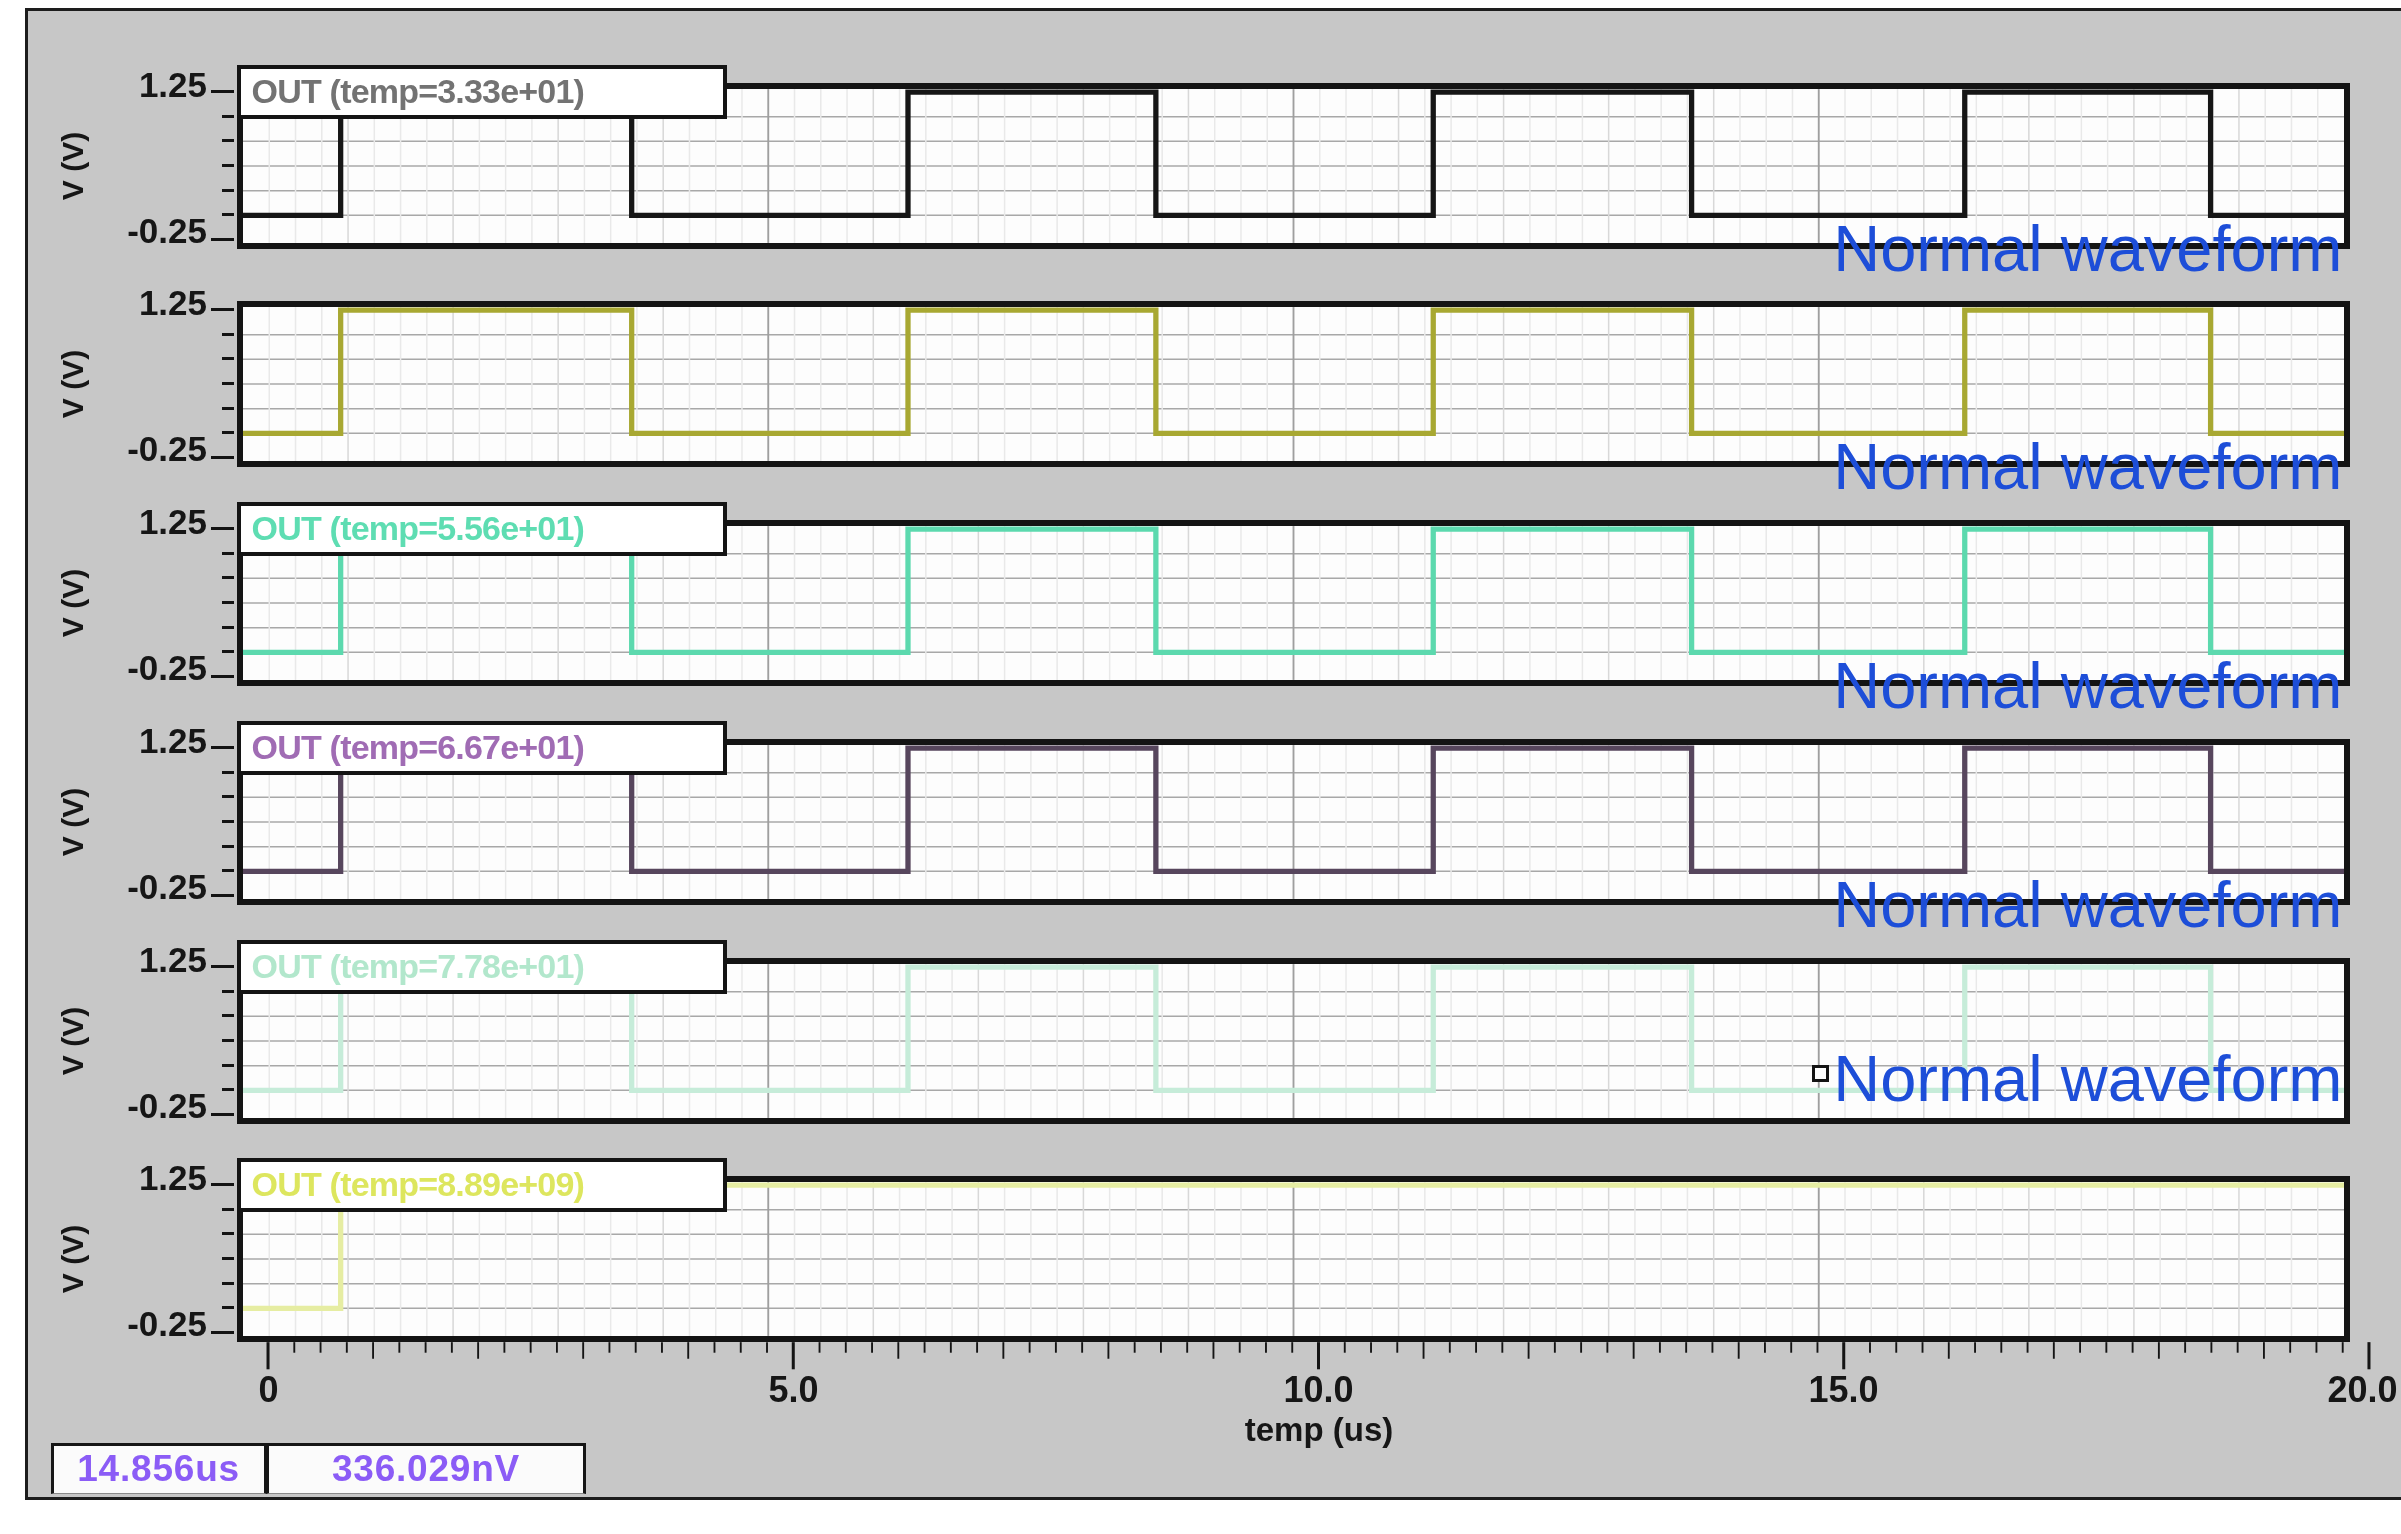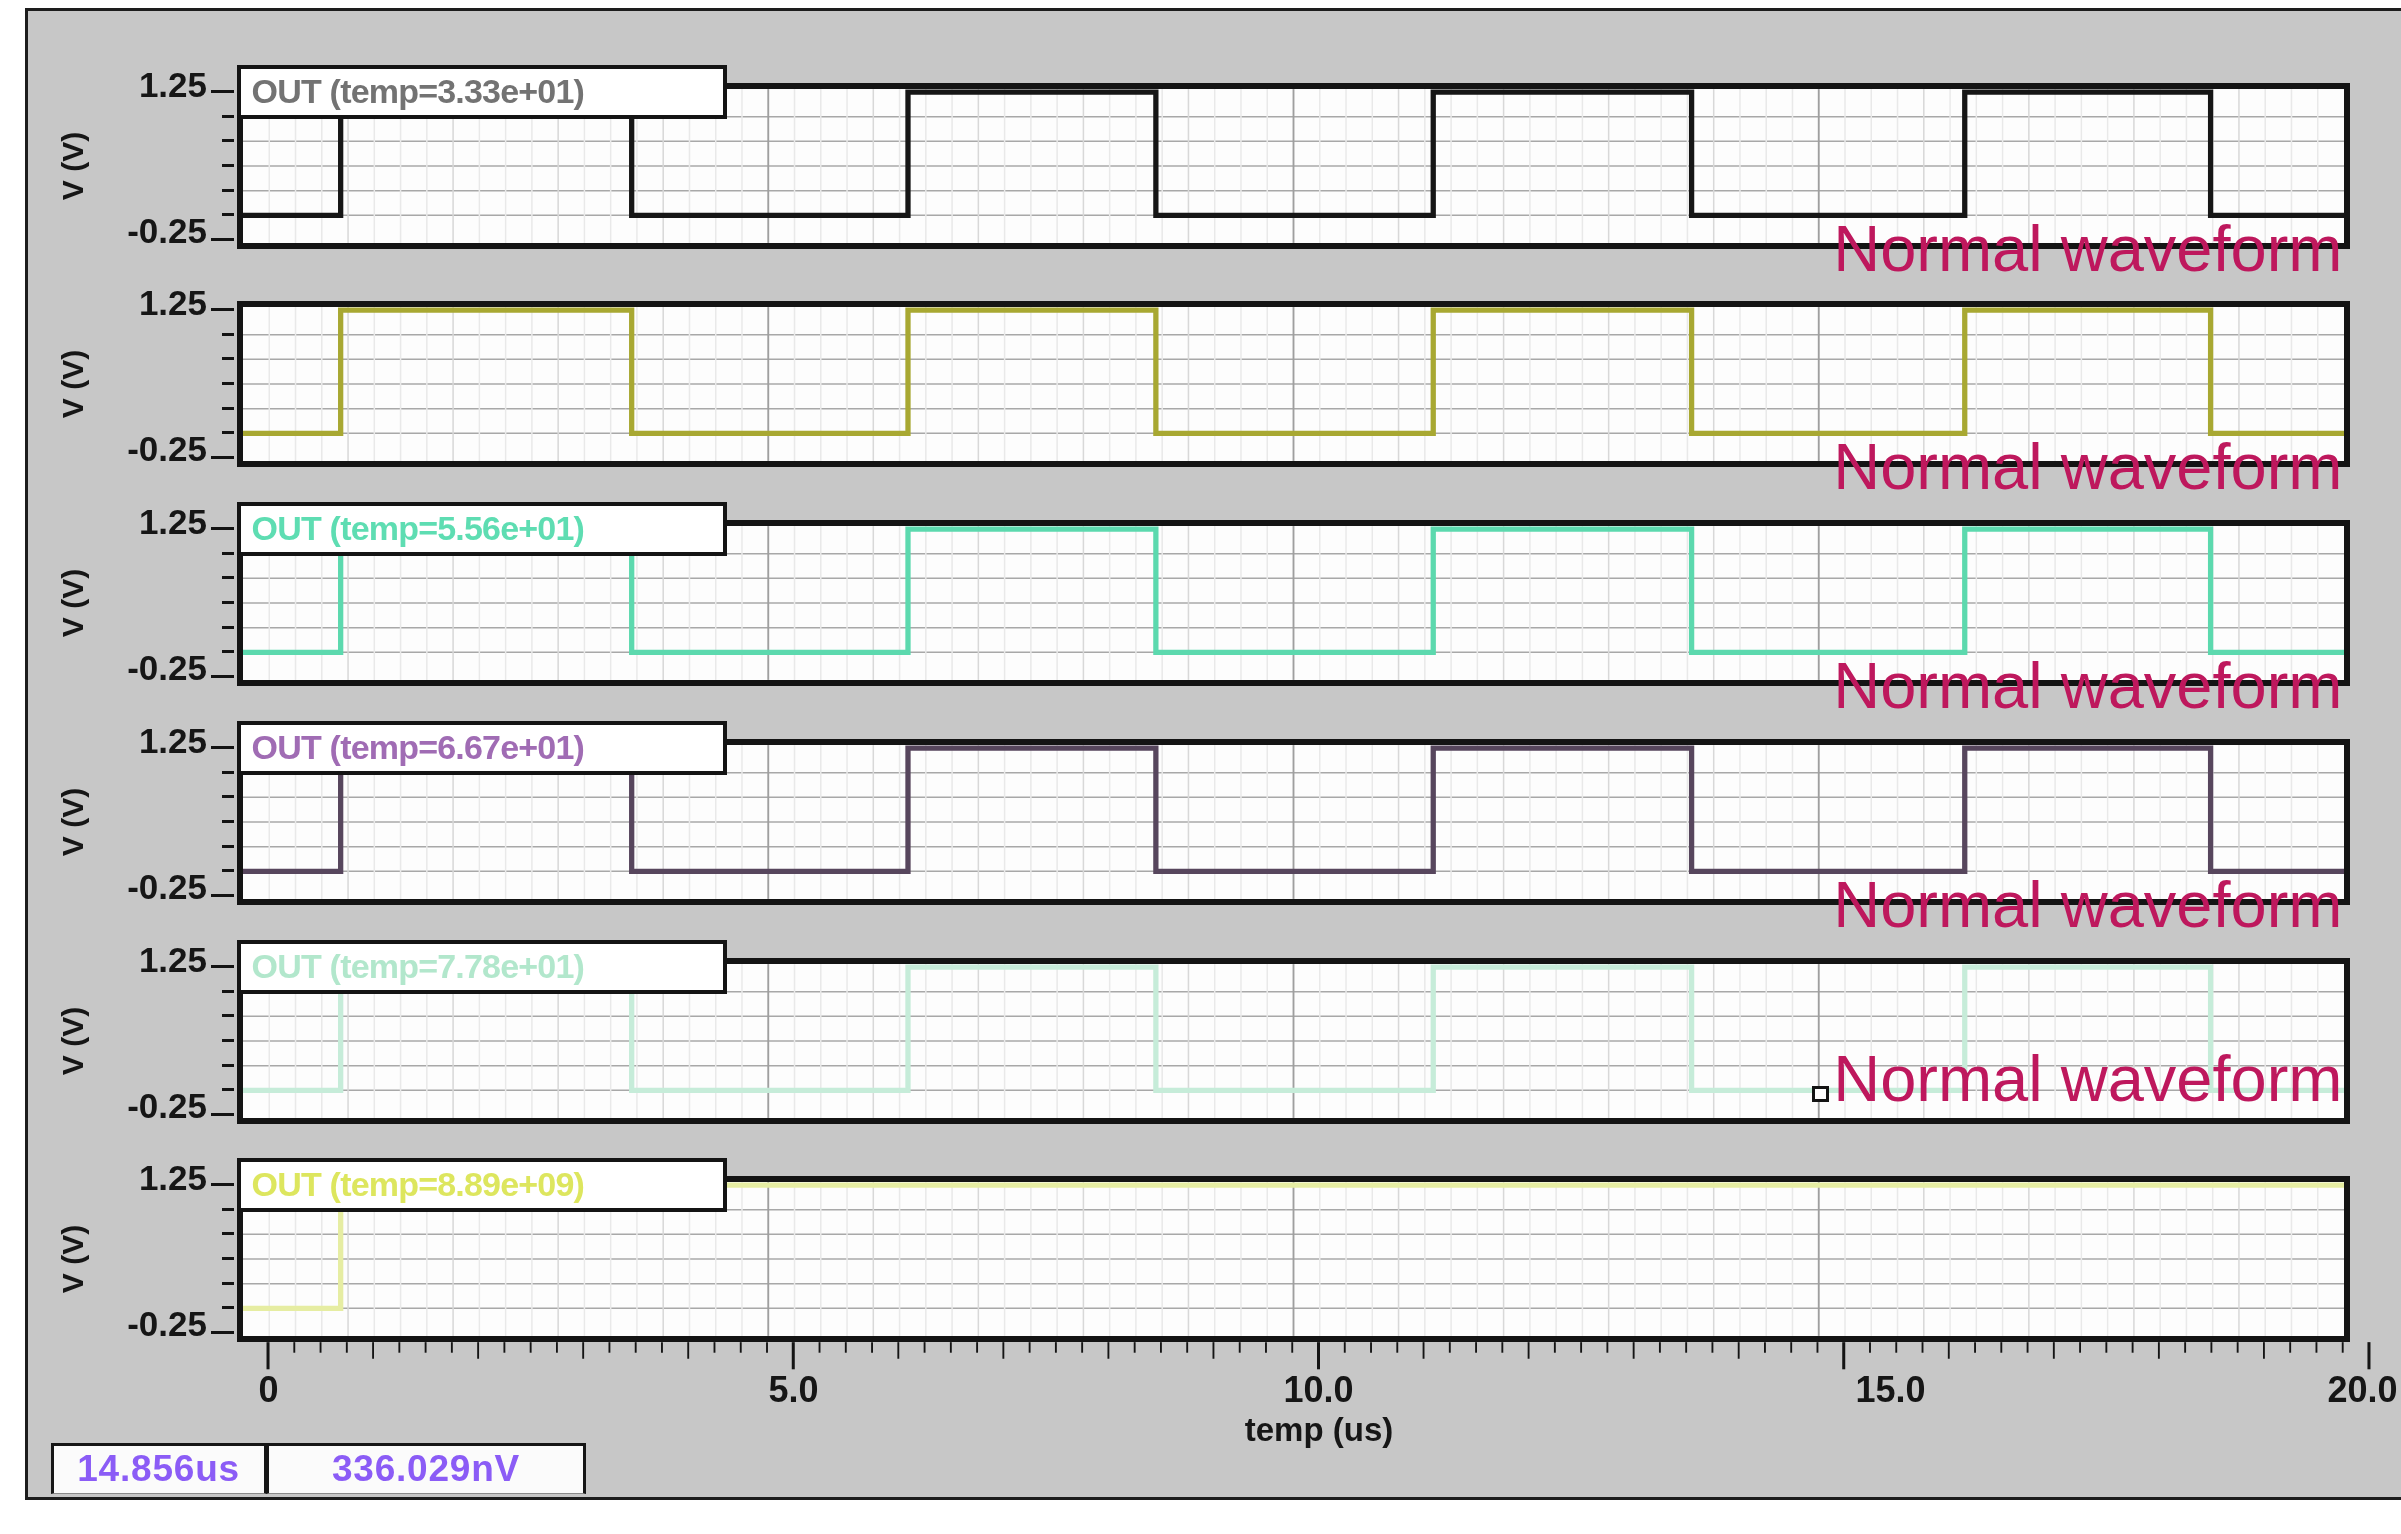--- a/index.html
+++ b/index.html
@@ -15,22 +15,22 @@
   .plot-svg{position:absolute;left:0;top:0;width:2101px;height:154px;display:block;}
   .tab{position:absolute;left:0px;top:-18px;width:490px;height:54px;background:#ffffff;
        border:4.5px solid #141414;box-sizing:border-box;z-index:4;display:flex;align-items:center;}
   .tab-text{font-size:34px;font-weight:bold;letter-spacing:-0.8px;padding-left:10.6px;white-space:nowrap;}
   .ytick-label{position:absolute;width:121px;text-align:right;font-size:35px;font-weight:600;color:#161616;}
   .ytick-label.top{left:-151px;top:-18px;}
   .ytick-label.bot{left:-151px;top:128px;}
   .vlabel{position:absolute;left:-249px;top:68px;width:166px;height:30px;text-align:center;
           font-size:30px;font-weight:600;color:#161616;transform:rotate(-90deg);}
   .ytick{position:absolute;background:#141414;height:3.8px;}
-  .annotation{position:absolute;right:7.5px;z-index:5;display:flex;align-items:flex-end;
-              font-size:65px;color:#be185d;white-space:nowrap;line-height:1.05;}
+  .annotation{position:absolute;right:7.5px;z-index:5;display:flex;align-items:center;
+              font-size:65px;color:#1d4ed8;white-space:nowrap;line-height:1.05;}
   .panel-0 .annotation,.panel-1 .annotation,.panel-2 .annotation,.panel-3 .annotation{bottom:-35px;}
   .panel-4 .annotation{bottom:10.6px;}
   .panel-5 .annotation{bottom:72px;}
   .marker{display:none;width:16.6px;height:16.6px;border:3.8px solid #141414;background:#ffffff;
           box-sizing:border-box;margin:0 4.5px 10.6px 0;}
   .has-marker .marker{display:block;}
   
   #xaxis-ticks{position:absolute;left:234px;top:1331px;width:2113px;height:35px;}
   .xtick-label{position:absolute;top:1358px;width:121px;margin-left:-60px;text-align:center;
                font-size:36px;font-weight:600;color:#161616;}
@@ -777,21 +777,21 @@
         <line x1="2619.875" y1="0" x2="2619.875" y2="14" stroke="#141414" stroke-width="2.5"></line>
         <line x1="2654.7" y1="0" x2="2654.7" y2="22" stroke="#141414" stroke-width="2.5"></line>
         <line x1="2689.525" y1="0" x2="2689.525" y2="14" stroke="#141414" stroke-width="2.5"></line>
         <line x1="2724.35" y1="0" x2="2724.35" y2="14" stroke="#141414" stroke-width="2.5"></line>
         <line x1="2759.175" y1="0" x2="2759.175" y2="14" stroke="#141414" stroke-width="2.5"></line>
         <line x1="2794" y1="0" x2="2794" y2="36" stroke="#141414" stroke-width="4"></line>
       </svg>
     <div class="xtick-label" style="left:240px">0</div>
     <div class="xtick-label" style="left:765px">5.0</div>
     <div class="xtick-label" style="left:1290px">10.0</div>
-    <div class="xtick-label" style="left:1862px">15.0</div>
+    <div class="xtick-label" style="left:1815px">15.0</div>
     <div class="xtick-label" style="left:2334px">20.0</div>
     <div id="xaxis-title">temp (us)</div>
 
     <div class="status-box" id="status-time">
       <span>14.856us</span>
     </div>
     <div class="status-box" id="status-volt">
       <span>336.029nV</span>
     </div>
   </div>

